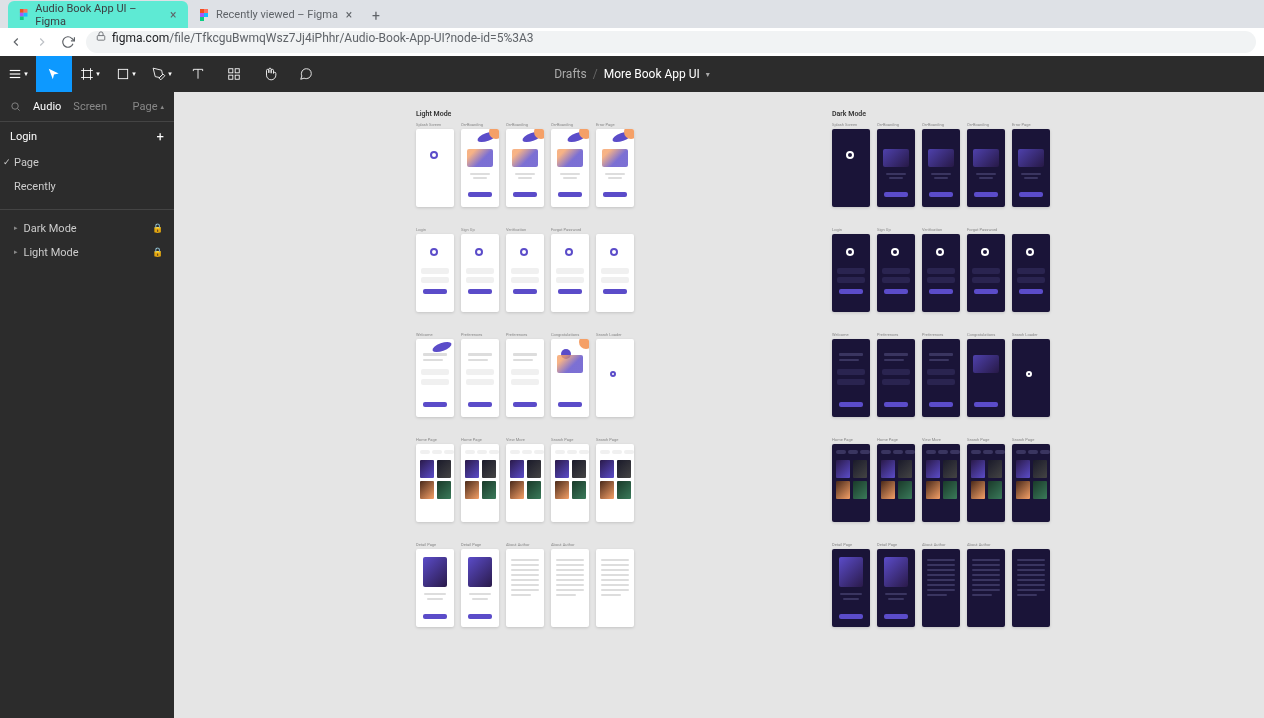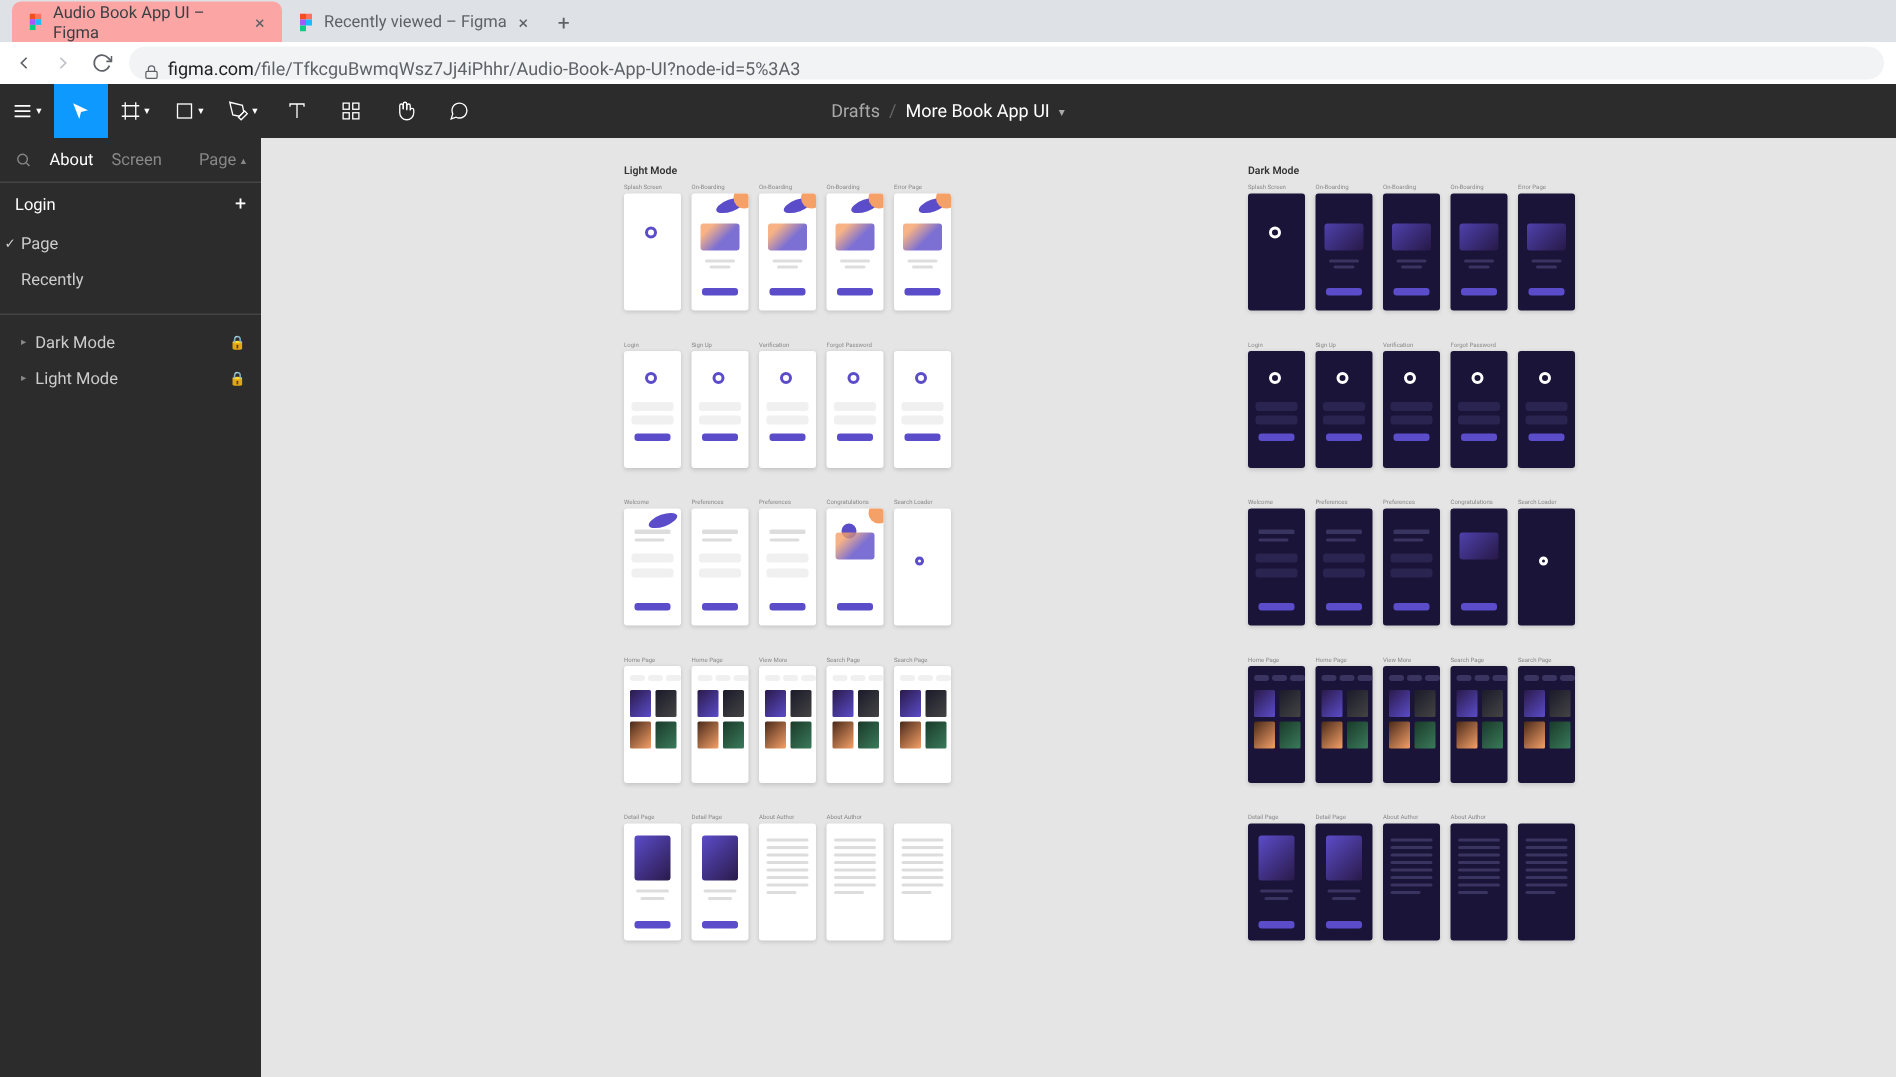--- a/index.html
+++ b/index.html
@@ -2,28 +2,28 @@
 <html><head>
 <meta charset="utf-8">
 <style>
 * { margin: 0; padding: 0; box-sizing: border-box; font-family: -apple-system, BlinkMacSystemFont, "Segoe UI", Roboto, sans-serif; }
 body { width: 1264px; height: 718px; overflow: hidden; background: #fff; }
 
 
 .browser-chrome { height: 56px; background: #fff; border-bottom: 1px solid #dadce0; }
 .tab-strip { height: 28px; display: flex; align-items: flex-end; background: #dee1e6; padding-left: 8px; }
 .tab { height: 27px; padding: 0 10px; display: flex; align-items: center; gap: 6px; font-size: 11px; color: #5f6368; background: #dee1e6; border-radius: 6px 6px 0 0; max-width: 180px; }
-.tab.active { background: #fca5a5; color: #3c4043; }
+.tab.active { background: #5eead4; color: #3c4043; }
 .tab .favicon { width: 12px; height: 12px; }
 .tab .close { width: 10px; height: 10px; font-size: 12px; color: #5f6368; display: flex; align-items: center; justify-content: center; }
 .new-tab { width: 24px; height: 24px; display: flex; align-items: center; justify-content: center; color: #5f6368; font-size: 14px; }
 .addr-bar { height: 28px; display: flex; align-items: center; padding: 0 8px; gap: 10px; background: #fff; }
 .nav-ico { width: 16px; height: 16px; color: #5f6368; display: flex; align-items: center; justify-content: center; }
 .nav-ico.disabled { color: #bdc1c6; }
-.url-field { flex: 1; display: flex; align-items: flex-end; gap: 6px; height: 22px; background: #f1f3f4; border-radius: 11px; padding: 0 10px; font-size: 12px; color: #5f6368; }
+.url-field { flex: 1; display: flex; align-items: flex-start; gap: 6px; height: 22px; background: #f1f3f4; border-radius: 11px; padding: 0 10px; font-size: 12px; color: #5f6368; }
 .url-text { color: #202124; font-size: 12px; }
 
 
 .figma-bar { height: 36px; background: #2c2c2c; display: flex; align-items: center; color: #fff; position: relative; }
 .tool-group { display: flex; align-items: center; height: 100%; }
 .tool-btn { width: 36px; height: 36px; display: flex; align-items: center; justify-content: center; color: #fff; }
 .tool-btn.active { background: #0d99ff; }
 .tool-btn .chev { font-size: 7px; margin-left: 2px; }
 .fig-title { position: absolute; left: 50%; transform: translateX(-50%); display: flex; align-items: center; gap: 6px; font-size: 12px; }
 .fig-title .drafts { color: #aaa; }
@@ -221,21 +221,21 @@
 
 <div class="figma-body">
   <div class="left-panel">
     <div class="panel-tabs">
       <span>
         <svg width="11" height="11" viewBox="0 0 24 24" fill="none" stroke="#888" stroke-width="2">
             <circle cx="11" cy="11" r="7"></circle>
             <line x1="21" y1="21" x2="16.65" y2="16.65"></line>
           </svg>
       </span>
-      <span class="panel-tab active">About</span>
+      <span class="panel-tab active">Audio</span>
       <span class="panel-tab">Screen</span>
       <span class="panel-page">
         <span>Page</span>
         <span style="font-size:7px">▴</span>
       </span>
     </div>
     <div class="pages-hdr">
       <span>Login</span>
       <span class="plus">+</span>
     </div>

